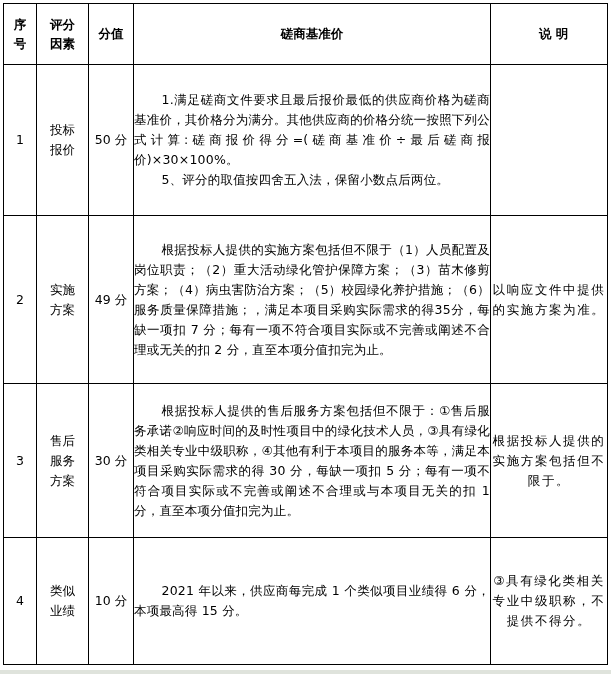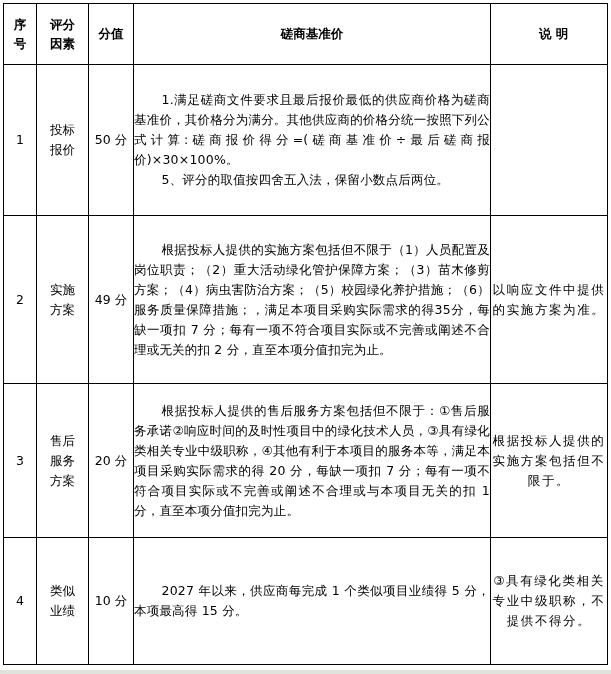--- a/index.html
+++ b/index.html
@@ -135,37 +135,37 @@
 
     <tr class="r3">
       <td class="c-num">3</td>
       <td class="c-factor">
         <span class="lines">
           <span>售后</span><br>
           <span>服务</span><br>
           <span>方案</span>
         </span>
       </td>
-      <td class="c-score">20 分</td>
+      <td class="c-score">30 分</td>
       <td class="c-criteria">
-        <p>根据投标人提供的售后服务方案包括但不限于：①售后服务承诺②响应时间的及时性项目中的绿化技术人员，③具有绿化类相关专业中级职称，④其他有利于本项目的服务本等，满足本项目采购实际需求的得 20 分，每缺一项扣 7 分；每有一项不符合项目实际或不完善或阐述不合理或与本项目无关的扣 1 分，直至本项分值扣完为止。</p>
+        <p>根据投标人提供的售后服务方案包括但不限于：①售后服务承诺②响应时间的及时性项目中的绿化技术人员，③具有绿化类相关专业中级职称，④其他有利于本项目的服务本等，满足本项目采购实际需求的得 30 分，每缺一项扣 5 分；每有一项不符合项目实际或不完善或阐述不合理或与本项目无关的扣 1 分，直至本项分值扣完为止。</p>
       </td>
       <td class="c-note">根据投标人提供的实施方案包括但不限于。</td>
     </tr>
 
     <tr class="r4">
       <td class="c-num">4</td>
       <td class="c-factor">
         <span class="lines">
           <span>类似</span><br>
           <span>业绩</span>
         </span>
       </td>
       <td class="c-score">10 分</td>
       <td class="c-criteria">
-        <p>2027 年以来，供应商每完成 1 个类似项目业绩得 5 分，本项最高得 15 分。</p>
+        <p>2021 年以来，供应商每完成 1 个类似项目业绩得 6 分，本项最高得 15 分。</p>
       </td>
       <td class="c-note">③具有绿化类相关专业中级职称，不提供不得分。</td>
     </tr>
   </tbody>
 </table>
 
 <div class="bottom-strip"></div>
 
 </body></html>

